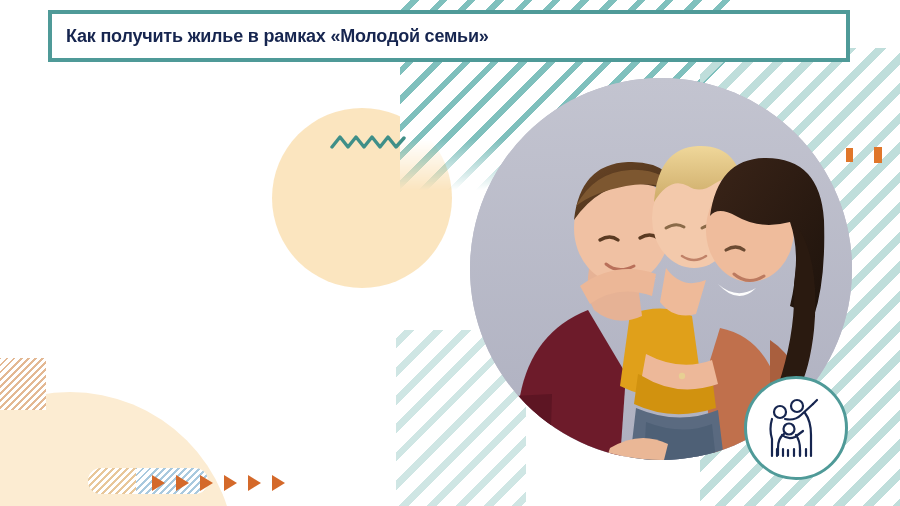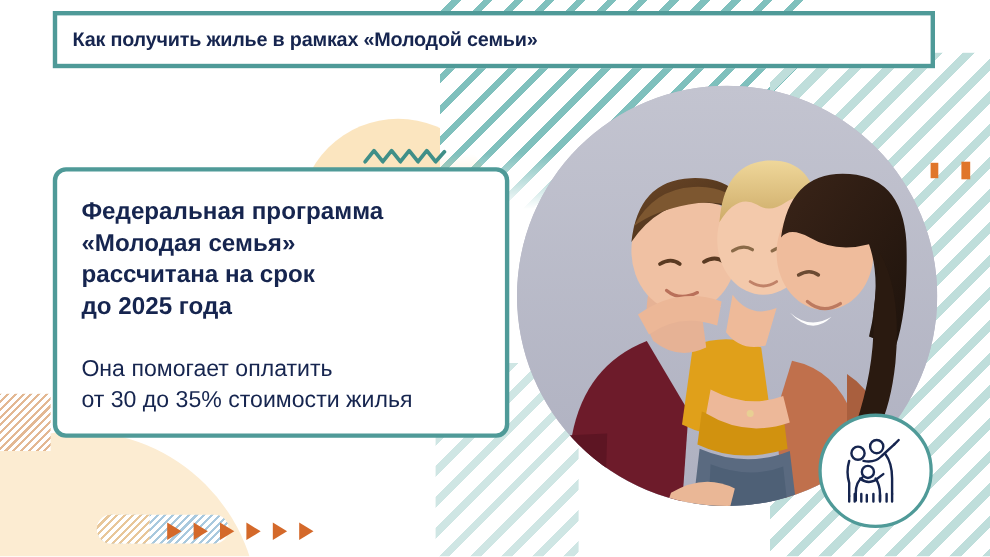--- a/index.html
+++ b/index.html
@@ -276,26 +276,14 @@
         <path d="M33 38 q4 6 4 14 l0 6"></path>
         <path d="M9 54 l0 5 M14 52 l0 7 M20 52 l0 7 M25 53 l0 6 M31 52 l0 7 M37 53 l0 6 M43 52 l0 7 M48 52 l0 7"></path>
       </g>
     </svg>
   </div>
 
   <div class="title-box">
     <h1>Как получить жилье в рамках «Молодой семьи»</h1>
   </div>
 
-  <div class="info-card">
-    <p class="info-strong">
-      <span class="ln">Федеральная программа</span>
-      <span class="ln">«Молодая семья»</span>
-      <span class="ln">рассчитана на срок</span>
-      <span class="ln">до 2025 года</span>
-    </p>
-    <p class="info-normal">
-      <span class="ln">Она помогает оплатить</span>
-      <span class="ln">от 30 до 35% стоимости жилья</span>
-    </p>
-  </div>
 
 </div>
 
 </body></html>

